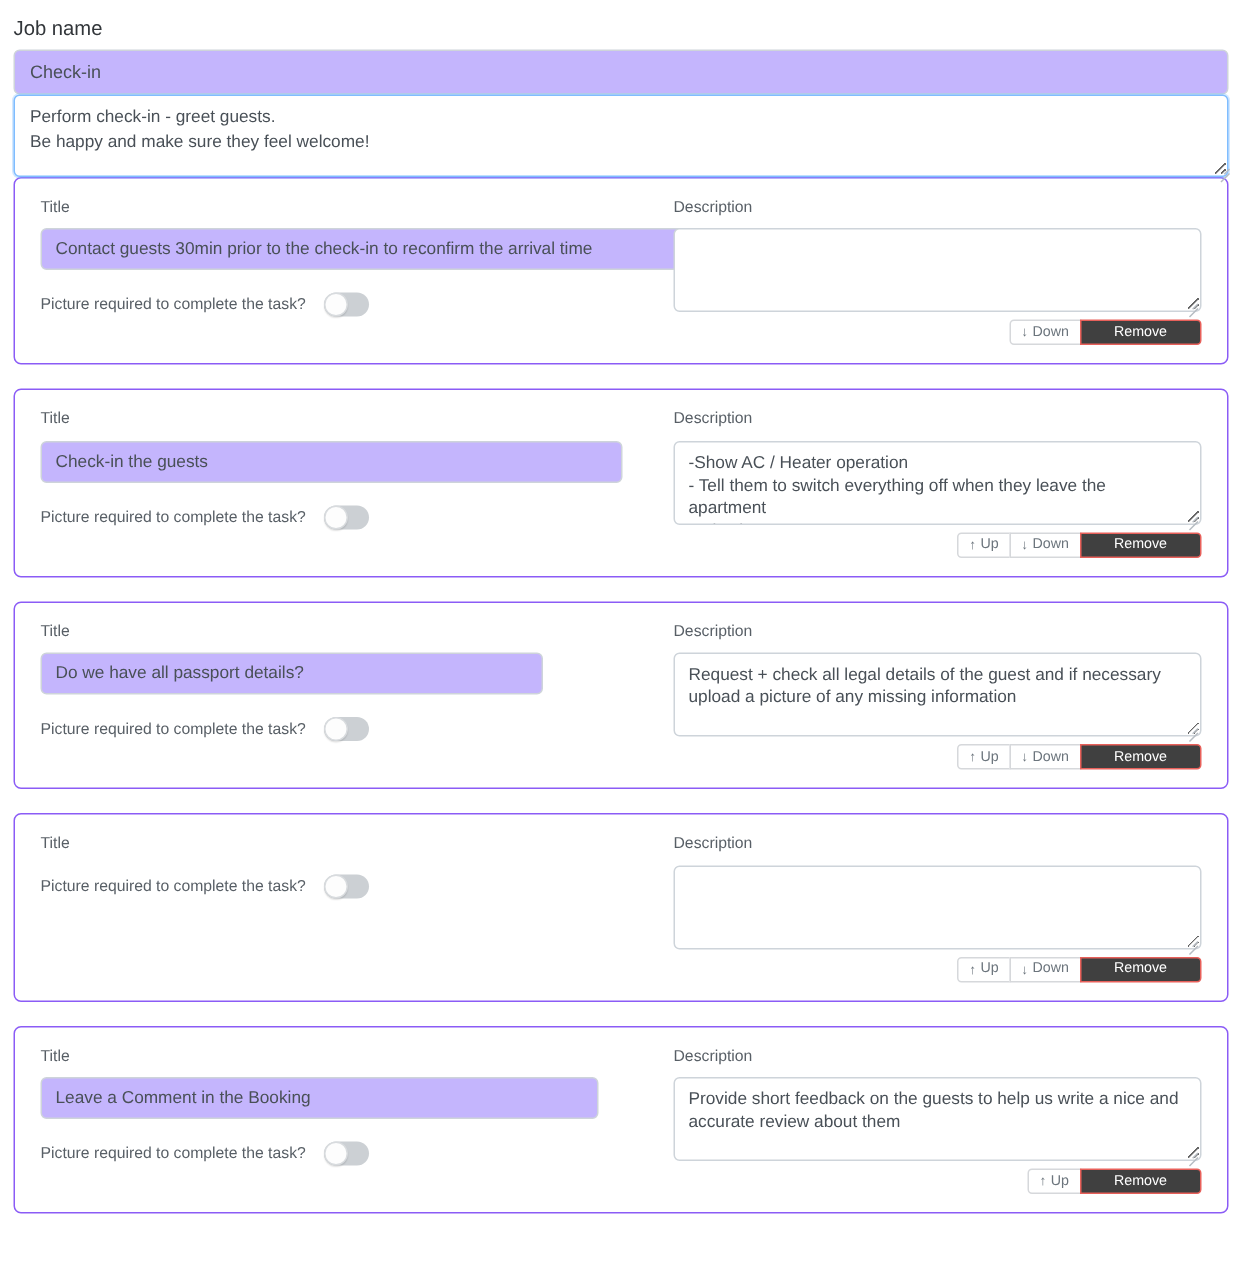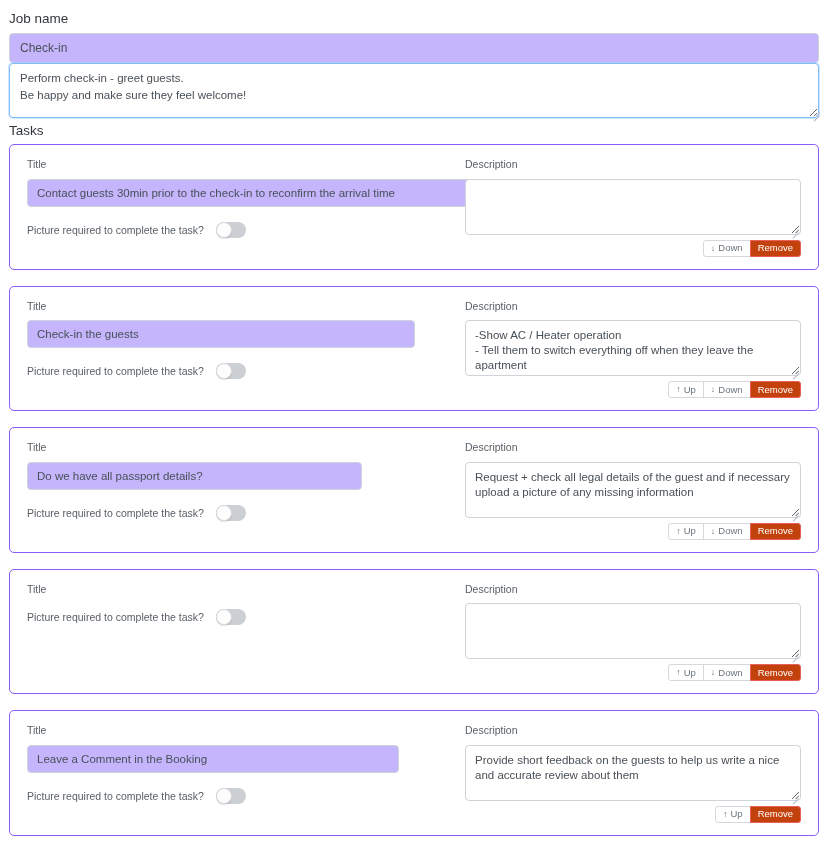--- a/index.html
+++ b/index.html
@@ -97,21 +97,21 @@
   .task-card {
     border: 1px solid #8b5cf6;
     border-radius: 5px;
     background: #fff;
     margin: 0 3px 16px 3px;
     padding: 14px 17px 12px 17px;
     display: flex;
     gap: 22px;
   }
   .card-col-left { width: 400px; flex: 0 0 400px; }
-  .card-col-right { flex: 1 1 auto; min-width: 0; margin-left: 16px; }
+  .card-col-right { flex: 1 1 auto; min-width: 0; }
 
   .small-label {
     font-size: 10.5px;
     color: #585f66;
     line-height: 1;
     margin-bottom: 9px;
   }
 
   .toggle-row {
     display: flex;
@@ -160,25 +160,25 @@
     gap: 3px;
     border: 1px solid #d6d8db;
     background: #fff;
     color: #6c757d;
     cursor: pointer;
     border-radius: 0;
     margin-left: -1px;
   }
   .btn:first-child { border-radius: 3px 0 0 3px; margin-left: 0; }
   .btn.remove {
-    background: #c2410c;
+    background: #404040;
     border-color: #e8605a;
     color: #ffffff;
     border-radius: 0 3px 3px 0;
-    padding: 0 7px;
+    padding: 0 22px;
   }
   .btn .arw { font-size: 9px; line-height: 1; }
 
   .ta-desc-empty { height: 56px; }
 </style>
 </head>
 <body>
 
 <div class="page">
 
@@ -189,21 +189,20 @@
 
   <div class="ta-wrap" style="padding:0 3px;">
     <textarea class="field-textarea job-desc-area focused" style="">Perform check-in - greet guests.
 Be happy and make sure they feel welcome!</textarea>
     <span class="resize-grip">
         <i></i>
         <i></i>
       </span>
   </div>
 
-  <div class="section-label">Tasks</div>
 
   <div id="task-list">
       <div class="task-card">
         <div class="card-col-left">
           <div class="small-label">Title</div>
           <input type="text" class="field-input" value="Contact guests 30min prior to the check-in to reconfirm the arrival time" style="width: 454px;">
           <div class="toggle-row">
             <span class="toggle-text">Picture required to complete the task?</span>
             <div class="toggle">
               <span class="knob"></span>

